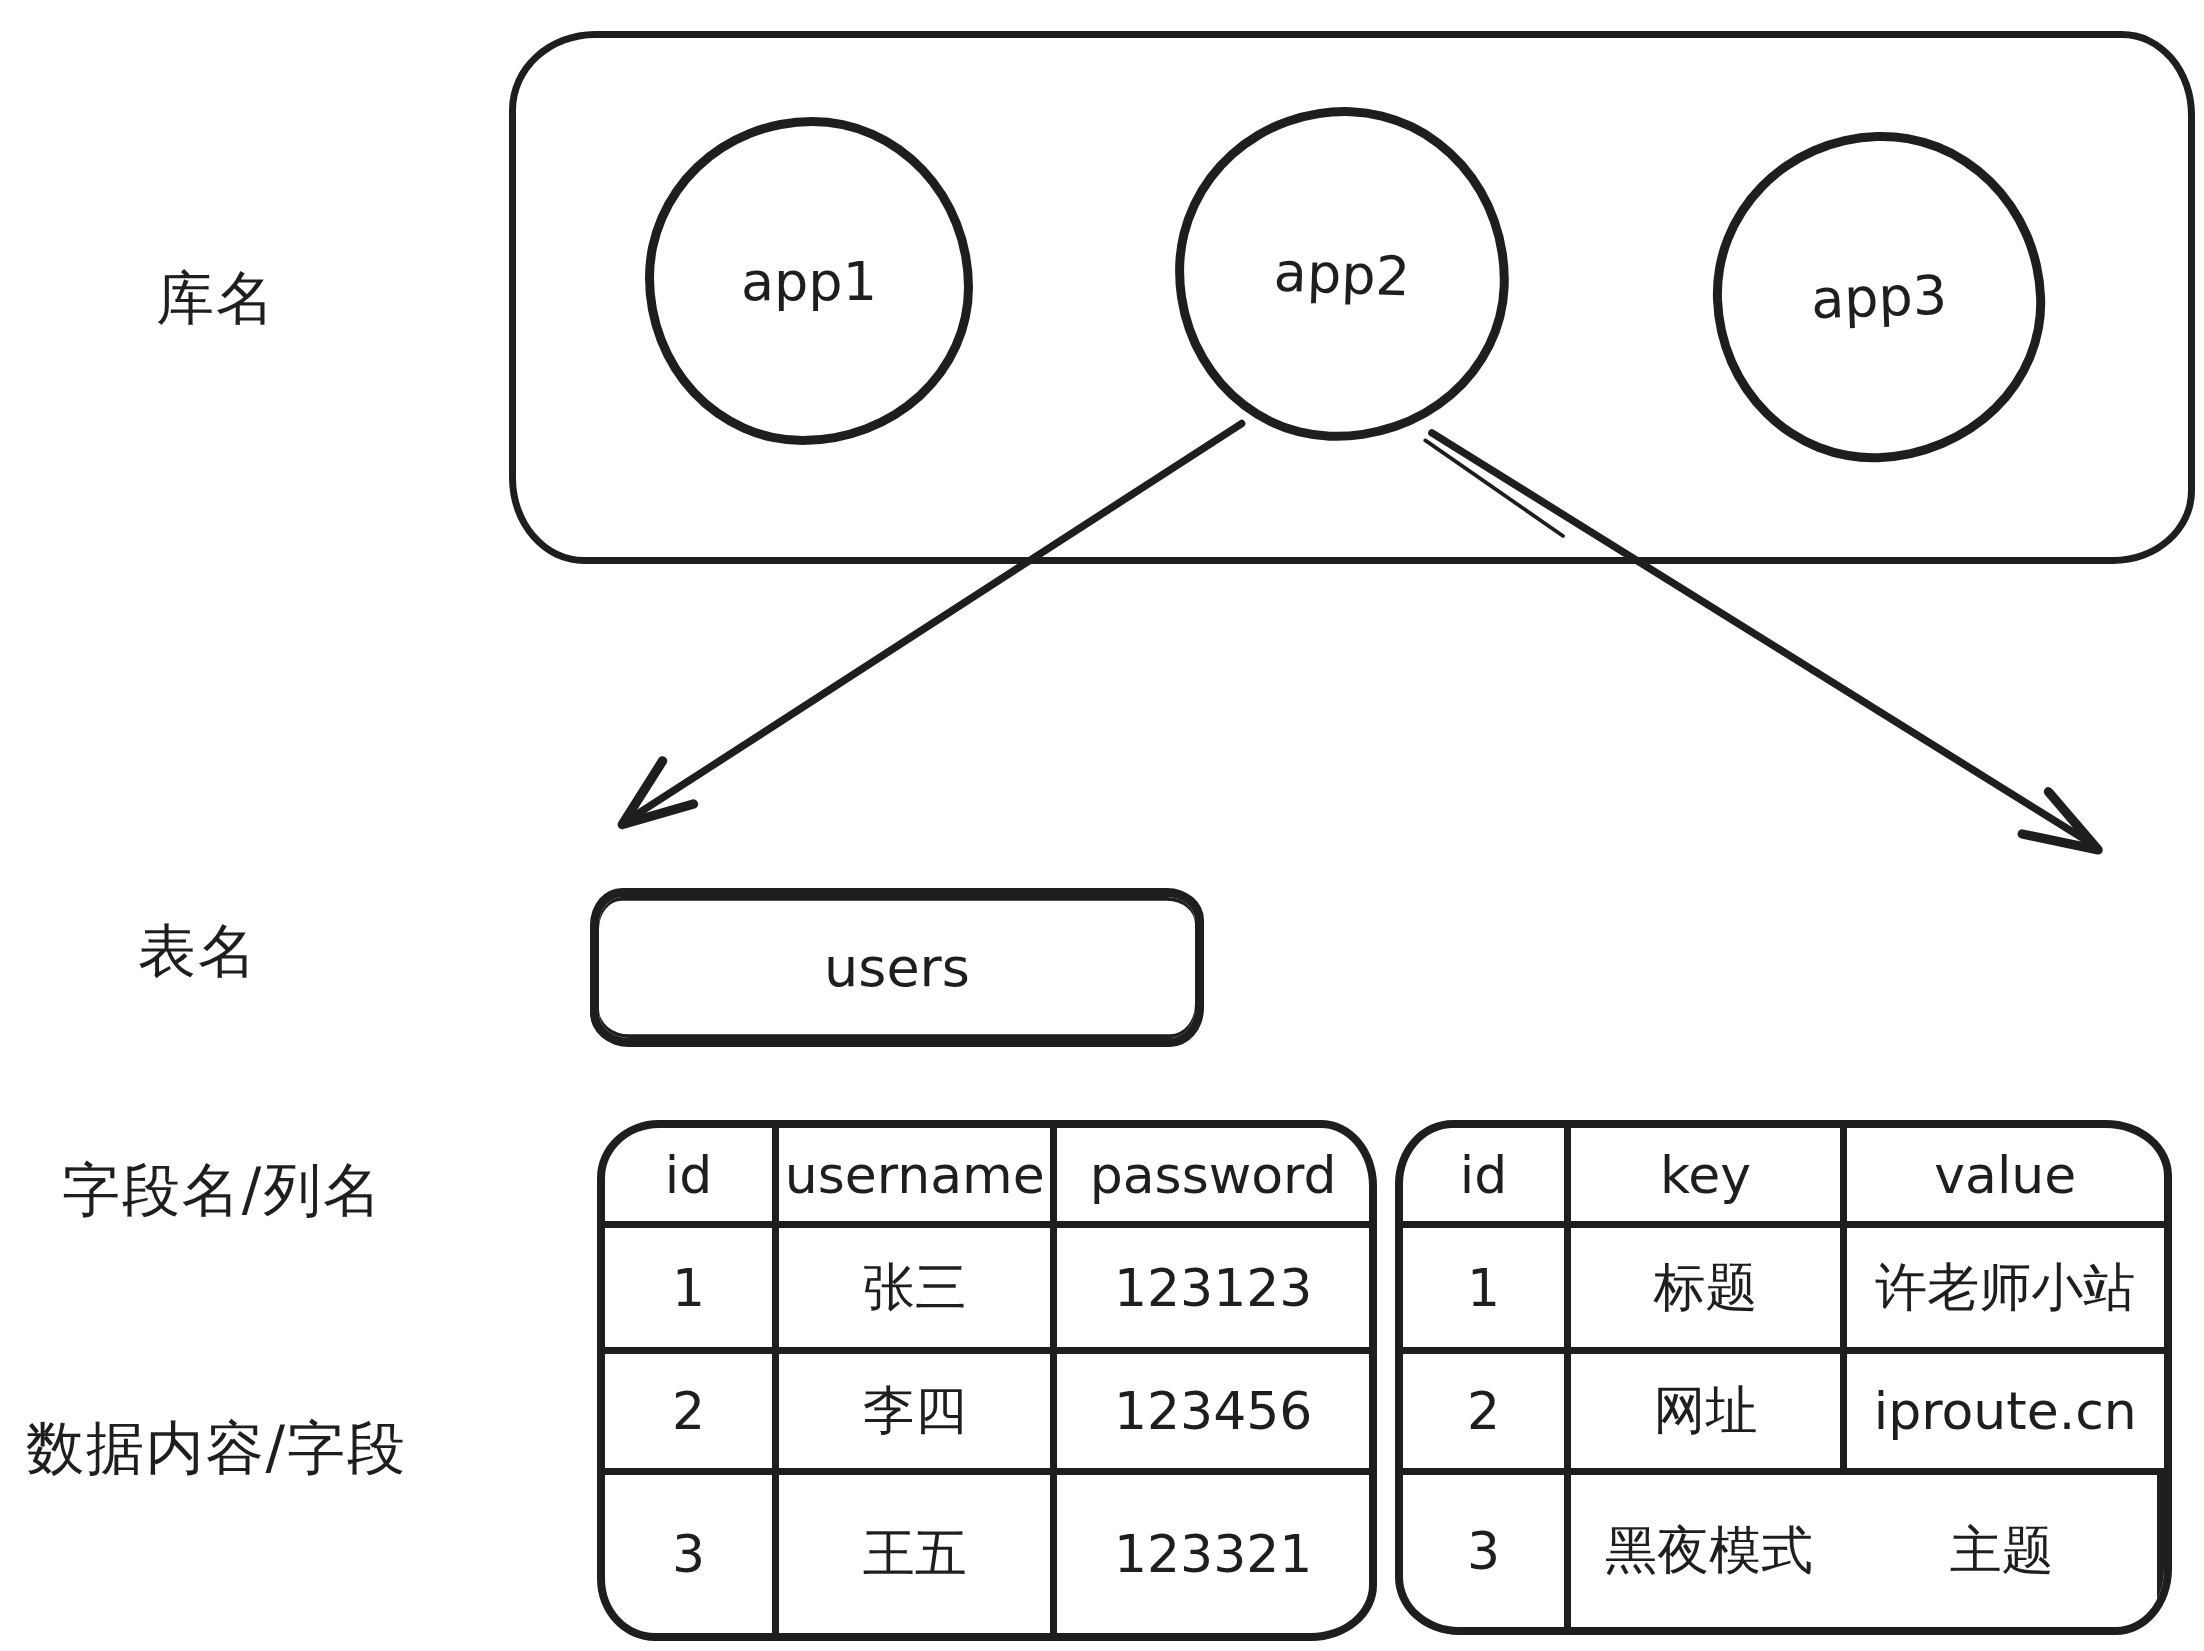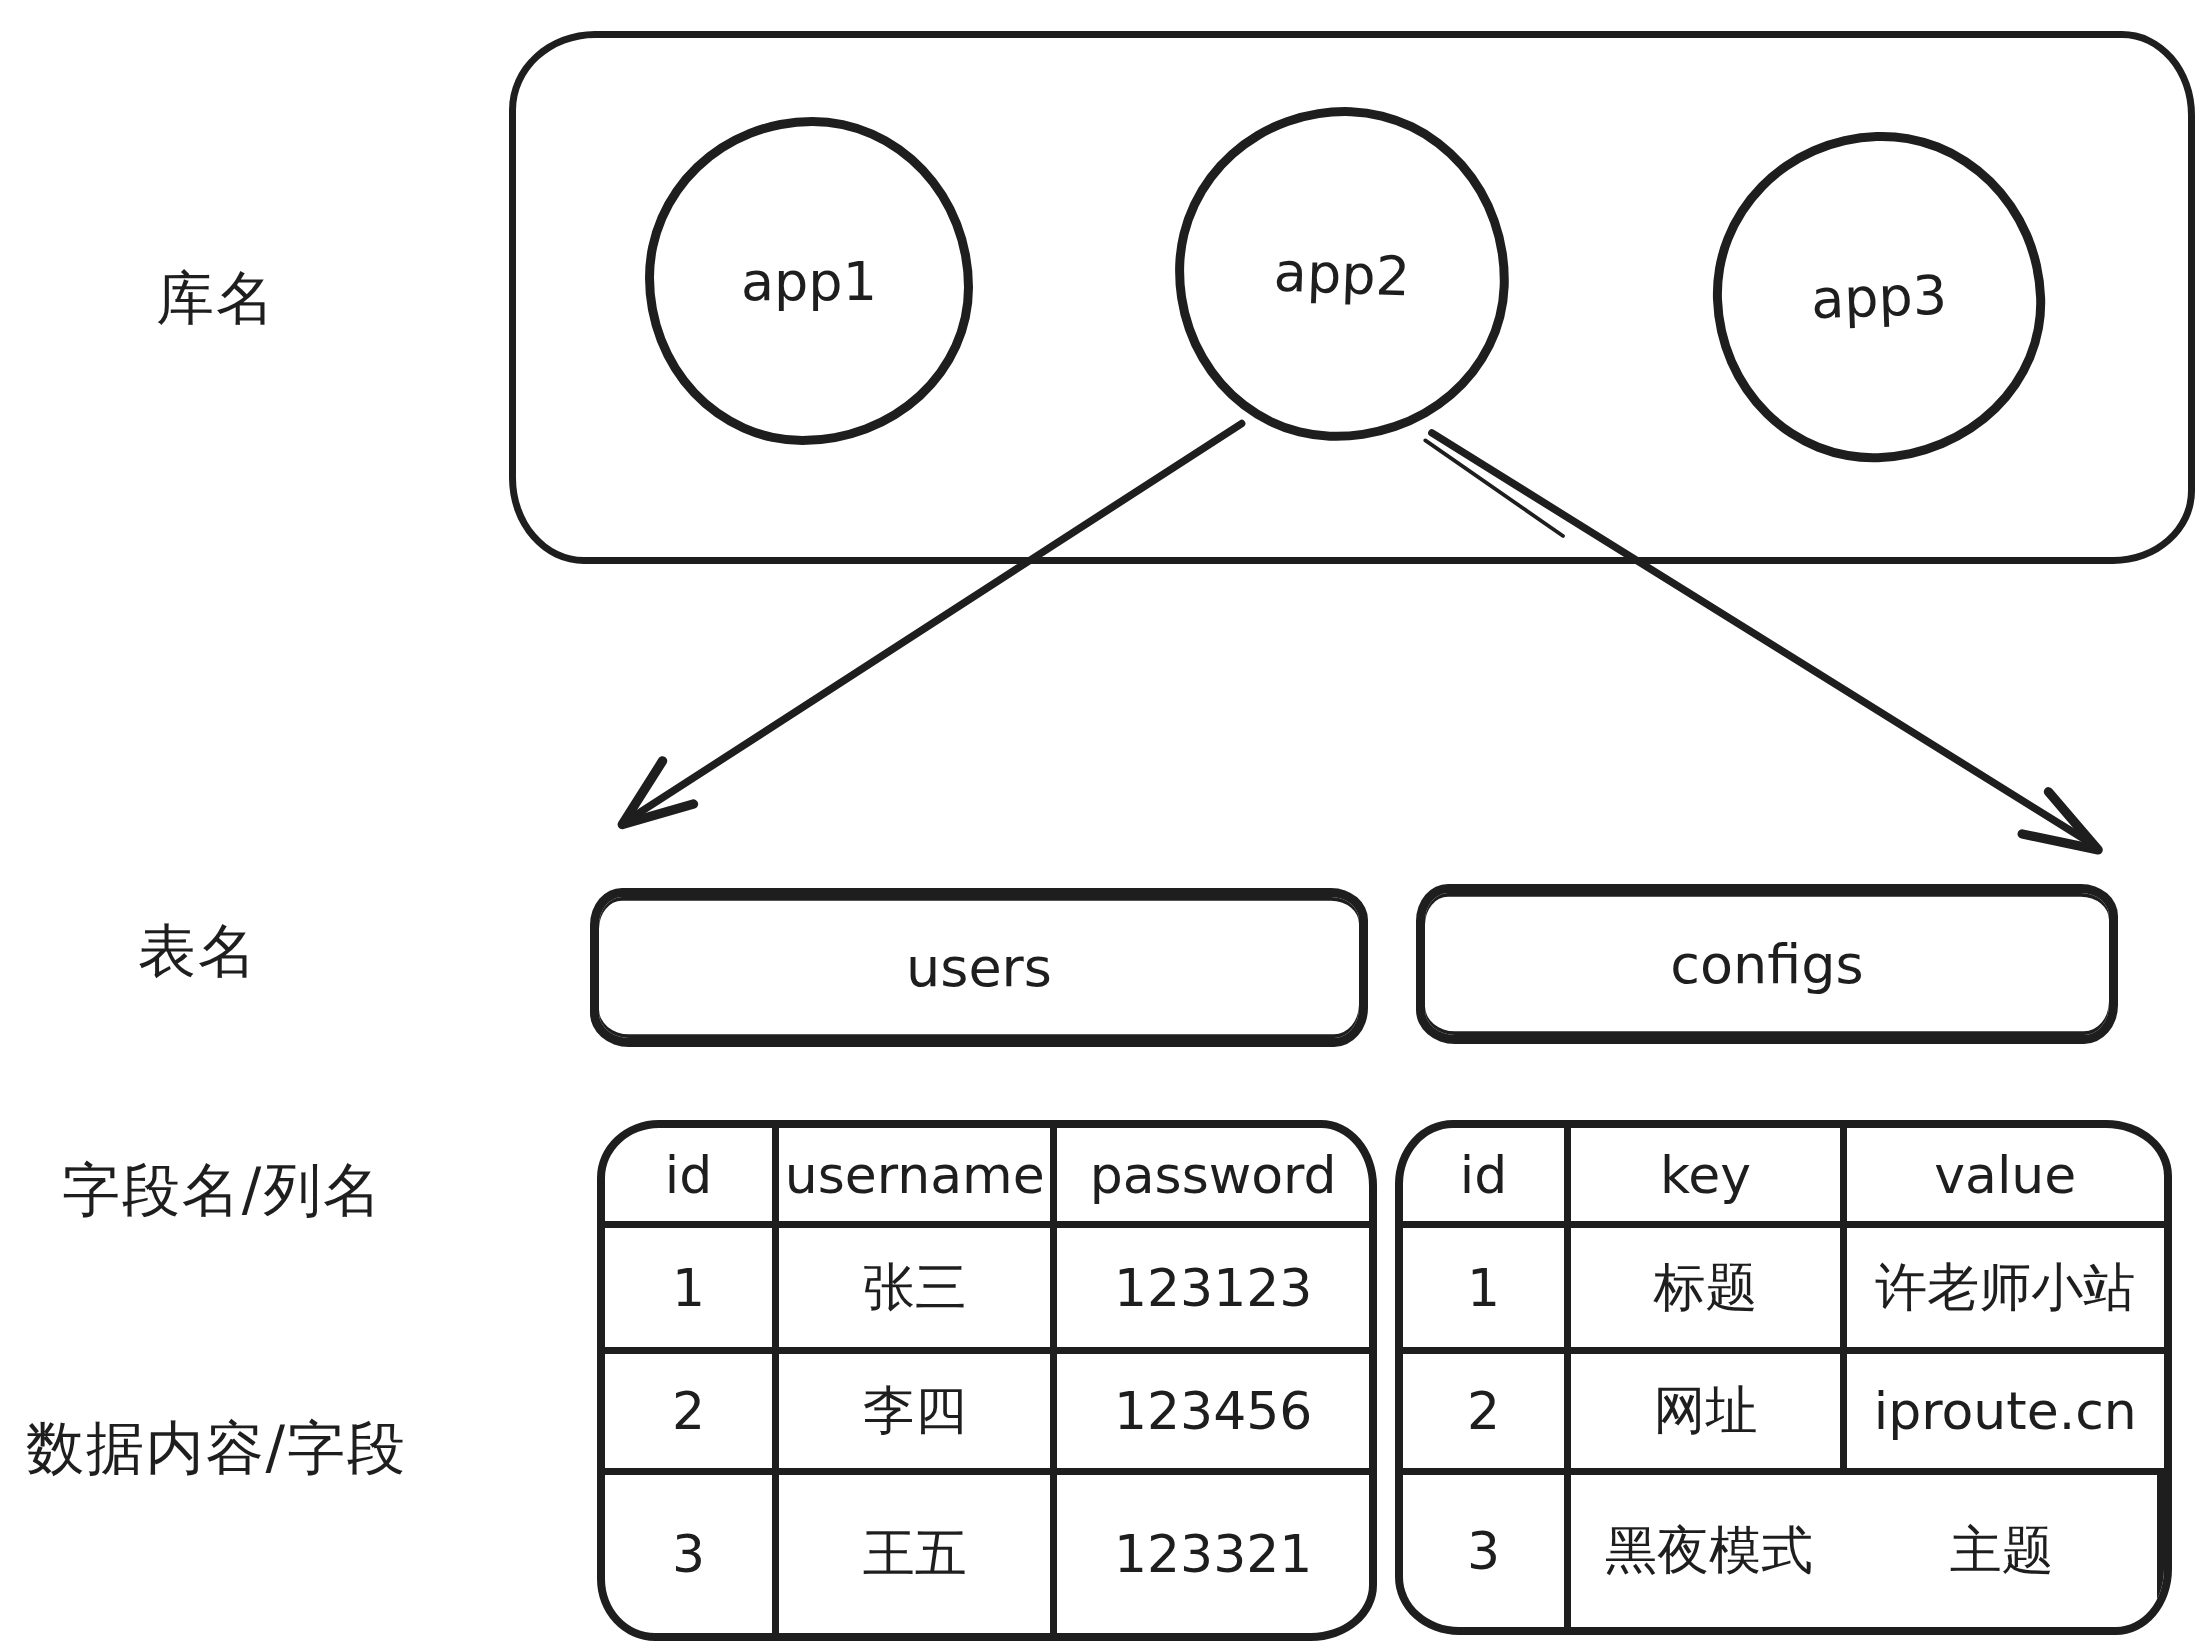--- a/index.html
+++ b/index.html
@@ -55,21 +55,21 @@
     position: absolute;
     border: 9.4px solid var(--stroke);
     border-radius: 32px 37px 34px 39px / 37px 32px 39px 34px;
     display: flex;
     align-items: center;
     justify-content: center;
     font-size: 54px;
     background: var(--bg);
     box-shadow: inset 0 3.7px 0 var(--stroke), inset 0 -3.7px 0 var(--stroke);
   }
-  .pill-users   { left: 590px;  top: 888px; width: 778px; height: 159px; }
+  .pill-users   { left: 590px;  top: 888px; width: 614px; height: 159px; }
   .pill-configs { left: 1416px; top: 884px; width: 702px; height: 160px; }
   
   .dtable {
     position: absolute;
     border: 8.4px solid var(--stroke);
     background: var(--bg);
     overflow: hidden;
     display: grid;
   }
   .table-users {
@@ -129,23 +129,20 @@
     <g stroke="#1e1e1e" fill="none" stroke-linecap="round" stroke-linejoin="round">
       <line x1="1528" y1="462" x2="2233" y2="901" stroke-width="8"></line>
       <line x1="1521" y1="470" x2="1668" y2="572" stroke-width="4"></line>
       <path d="M2186 845 L2239 907 L2158 890" stroke-width="10"></path>
     </g>
   </svg>
 
   <div class="pill pill-users">
     <span>users</span>
   </div>
-  <div class="pill pill-configs">
-    <span>configs</span>
-  </div>
 
   <div class="dtable table-users">
     <div class="cell hdr">id</div>
     <div class="cell hdr">username</div>
     <div class="cell hdr last-col">password</div>
 
     <div class="cell">1</div>
     <div class="cell">张三</div>
     <div class="cell last-col">123123</div>
 

